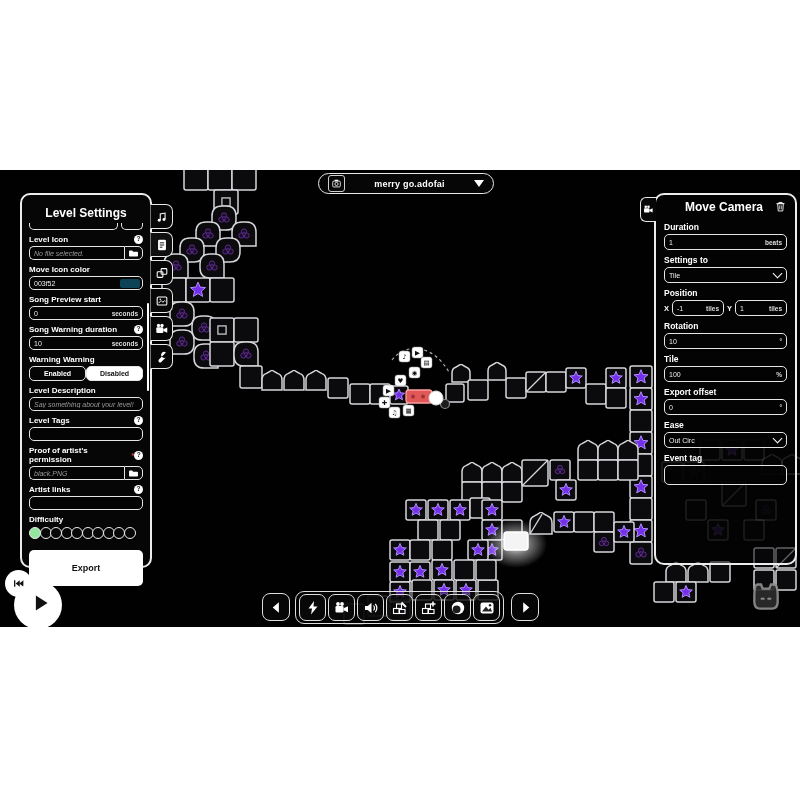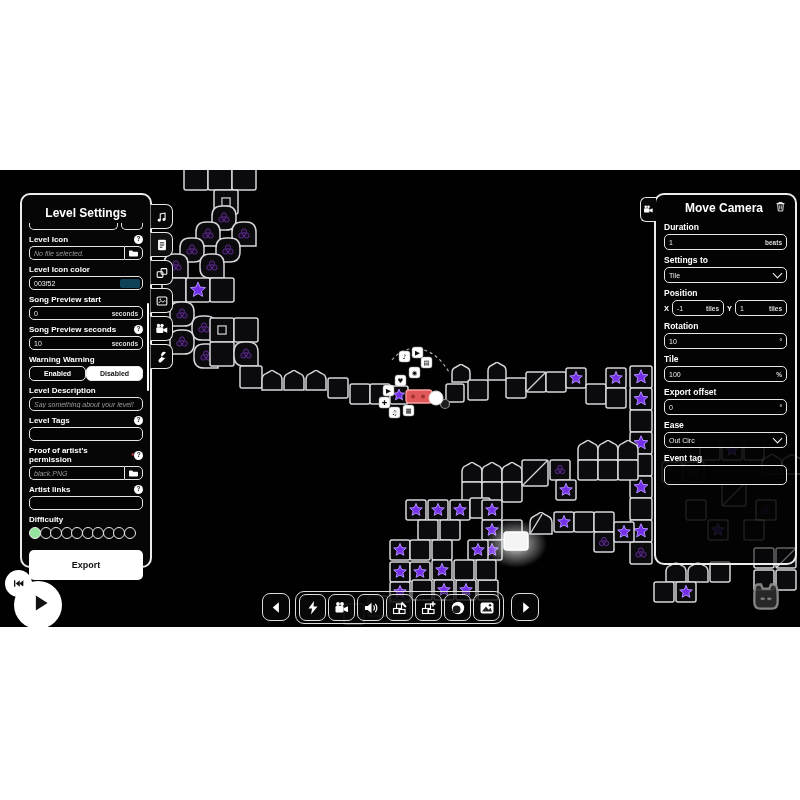--- a/index.html
+++ b/index.html
@@ -36,35 +36,35 @@
   .filerow .inp{flex:1;border-radius:5px 0 0 5px;border-right:none;}
   .folderbtn{width:19px;border:1.2px solid #e5e5e5;border-radius:0 5px 5px 0;background:#0a0a0a;
     display:flex;align-items:center;justify-content:center;box-sizing:border-box;}
   .toggle{display:flex;height:15px;}
   .tg{flex:1;display:flex;align-items:center;justify-content:center;font-size:7px;font-weight:bold;
     border:1.2px solid #e5e5e5;border-radius:5px;background:#050505;color:#fff;box-sizing:border-box;}
   .tg.on{background:#ffffff;color:#111;}
   .diff-row{display:flex;margin-top:3px;}
   .circ{width:12px;height:12px;border-radius:50%;border:1.5px solid #ececec;background:#060606;margin-right:-1.5px;box-sizing:border-box;}
   .circ.fill{background:#93e59d;}
-  .export{display:block;width:100%;height:30px;margin-top:11px;background:#fff;color:#111;border:none;
+  .export{display:block;width:100%;height:36px;margin-top:11px;background:#fff;color:#111;border:none;
     border-radius:5px;font-size:9px;font-weight:bold;font-family:"Liberation Sans",sans-serif;}
   .scroll-thumb{position:absolute;right:1px;top:108px;width:2.5px;height:88px;background:#fff;border-radius:2px;}
   .clip-row{display:flex;gap:3px;margin-top:1px;}
   .clip-row .c1{flex:1;height:6px;border:1.2px solid #e5e5e5;border-top:none;border-radius:0 0 5px 5px;}
   .clip-row .c2{width:20px;height:6px;border:1.2px solid #e5e5e5;border-top:none;border-radius:0 0 5px 5px;}
 
   
   .tabstrip{position:absolute;right:-25px;top:9px;width:25px;display:flex;flex-direction:column;gap:3px;}
   .tab{width:23px;height:25px;border:1.5px solid #e8e8e8;border-left:1px solid #777;border-radius:0 7px 7px 0;
     background:#070707;display:flex;align-items:center;justify-content:center;box-sizing:border-box;}
   .tab.active{background:#101010;}
 
   
-  .mc-head{display:flex;align-items:center;}
+  .mc-head{display:flex;}
   .mc-head h2{flex:1;margin:1px 0 2px 10px;}
   .mc-tab{position:absolute;left:-16px;top:2px;width:16px;height:25px;border:1.5px solid #e8e8e8;border-right:none;
     border-radius:6px 0 0 6px;background:#070707;display:flex;align-items:center;justify-content:center;box-sizing:border-box;}
   .panel.right .lbl{font-size:8.5px;}
   .panel.right .inp{height:16px;background:rgba(4,4,4,.85);}
   .chev{width:6px;height:6px;border-right:1.8px solid #fff;border-bottom:1.8px solid #fff;transform:rotate(45deg);margin:-3px 1px 0 4px;}
   .xyrow{display:flex;align-items:center;gap:3px;}
   .xyrow .pre{font-size:7.5px;font-weight:bold;color:#fff;}
   .xyrow .inp{flex:1;}
 
@@ -628,20 +628,31 @@
         <g>
           <rect x="389" y="407" width="11" height="11" rx="2.5" fill="#ffffff" stroke="#9a9a9a" stroke-width="0.5"></rect>
           <text x="394.5" y="415" text-anchor="middle" font-size="6.5" fill="#111" font-family="&quot;DejaVu Sans&quot;,sans-serif">♫</text>
         </g>
         <g>
           <rect x="403" y="405" width="11" height="11" rx="2.5" fill="#ffffff" stroke="#9a9a9a" stroke-width="0.5"></rect>
           <text x="408.5" y="413" text-anchor="middle" font-size="6.5" fill="#111" font-family="&quot;DejaVu Sans&quot;,sans-serif">▦</text>
         </g>
       </svg>
 
+    <div class="filebar">
+      <span class="fb-iconbox" id="fb-icon">
+          <svg width="11" height="11" viewBox="0 0 16 16">
+            <rect x="2.5" y="4.5" width="11" height="8.5" rx="1.5" fill="none" stroke="#fff" stroke-width="1.2"></rect>
+            <rect x="5.5" y="2.5" width="5" height="2" fill="#fff"></rect>
+            <circle cx="8" cy="8.7" r="2.3" fill="none" stroke="#fff" stroke-width="1.2"></circle>
+          </svg>
+        </span>
+      <span class="fb-name">merry go.adofai</span>
+      <span class="fb-tri"></span>
+    </div>
 
     <aside class="panel left">
       <h2>Level Settings</h2>
       <div class="clip-row">
         <div class="c1"></div>
           <div class="c2"></div>
       </div>
       <div id="ls-fields">
           <div class="lbl">
             <span>Level Icon</span>
@@ -652,37 +663,37 @@
             <div class="inp">
               <span class="val ph">No file selected.</span>
             </div>
             <div class="folderbtn">
               <svg width="11" height="11" viewBox="0 0 16 16">
                 <path d="M1.5 5 Q1.5 3.8 2.7 3.8 L6 3.8 L7.5 5.5 L13.3 5.5 Q14.5 5.5 14.5 6.7 L14.5 11.3 Q14.5 12.5 13.3 12.5 L2.7 12.5 Q1.5 12.5 1.5 11.3 Z" fill="#fff"></path>
               </svg>
             </div>
           </div>
           <div class="lbl">
-            <span>Level Icon color</span>
+            <span>Move Icon color</span>
             <span class="sp"></span>
           </div>
           <div class="inp">
             <span class="val">003f52</span>
             <span class="swatch" style="background: rgb(14, 66, 86);"></span>
           </div>
           <div class="lbl">
             <span>Song Preview start</span>
             <span class="sp"></span>
           </div>
           <div class="inp">
             <span class="val">0</span>
             <span class="unit">seconds</span>
           </div>
           <div class="lbl">
-            <span>Song Preview seconds</span>
+            <span>Song Warning duration</span>
             <span class="sp"></span>
             <span class="help">?</span>
           </div>
           <div class="inp">
             <span class="val">10</span>
             <span class="unit">seconds</span>
           </div>
           <div class="lbl">
             <span>Warning Warning</span>
             <span class="sp"></span>

